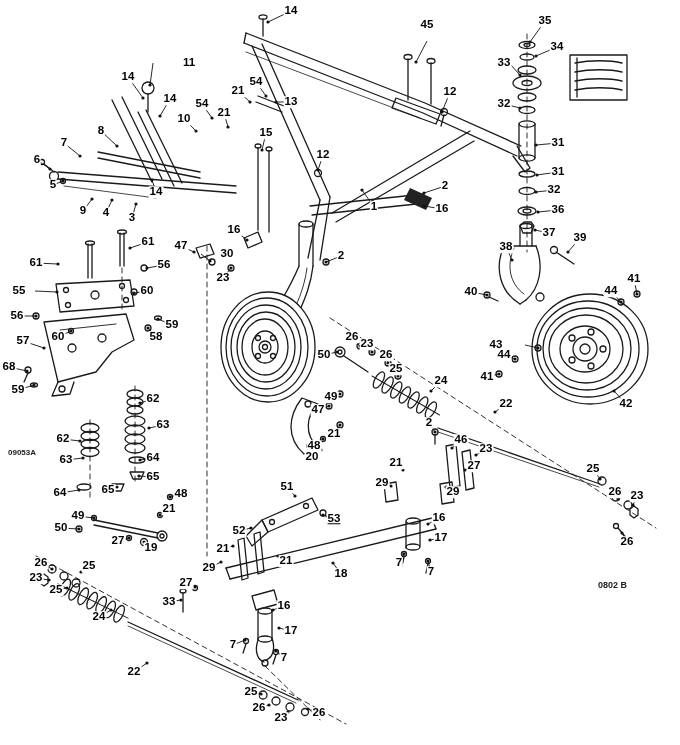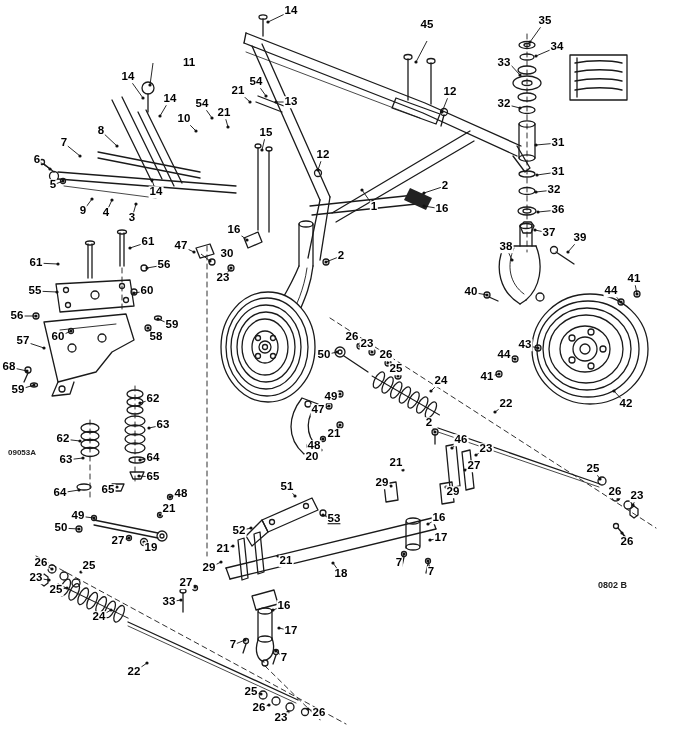--- a/index.html
+++ b/index.html
@@ -638,33 +638,33 @@
       <span class="callout" style="left: 506px; top: 247px;">38</span>
       <span class="callout" style="left: 580px; top: 238px;">39</span>
       <span class="callout" style="left: 148px; top: 242px;">61</span>
       <span class="callout" style="left: 181px; top: 246px;">47</span>
       <span class="callout" style="left: 201px; top: 254px; margin-left: 26px;">30</span>
       <span class="callout" style="left: 234px; top: 230px;">16</span>
       <span class="callout" style="left: 36px; top: 263px;">61</span>
       <span class="callout" style="left: 164px; top: 265px;">56</span>
       <span class="callout" style="left: 223px; top: 278px;">23</span>
       <span class="callout" style="left: 341px; top: 256px;">2</span>
-      <span class="callout" style="left: 35px; top: 291px;">55</span>
+      <span class="callout" style="left: 19px; top: 291px;">55</span>
       <span class="callout" style="left: 147px; top: 291px;">60</span>
       <span class="callout" style="left: 17px; top: 316px;">56</span>
       <span class="callout" style="left: 172px; top: 325px;">59</span>
       <span class="callout" style="left: 156px; top: 337px;">58</span>
       <span class="callout" style="left: 58px; top: 337px;">60</span>
       <span class="callout" style="left: 23px; top: 341px;">57</span>
       <span class="callout" style="left: 9px; top: 367px;">68</span>
       <span class="callout" style="left: 18px; top: 390px;">59</span>
       <span class="callout" style="left: 471px; top: 292px;">40</span>
       <span class="callout" style="left: 611px; top: 291px;">44</span>
       <span class="callout" style="left: 634px; top: 279px;">41</span>
-      <span class="callout" style="left: 525px; top: 345px;">43</span>
+      <span class="callout" style="left: 496px; top: 345px;">43</span>
       <span class="callout" style="left: 504px; top: 355px;">44</span>
       <span class="callout" style="left: 487px; top: 377px;">41</span>
       <span class="callout" style="left: 626px; top: 404px;">42</span>
       <span class="callout" style="left: 352px; top: 337px;">26</span>
       <span class="callout" style="left: 367px; top: 344px;">23</span>
       <span class="callout" style="left: 386px; top: 355px;">26</span>
       <span class="callout" style="left: 396px; top: 369px;">25</span>
       <span class="callout" style="left: 324px; top: 355px;">50</span>
       <span class="callout" style="left: 441px; top: 381px;">24</span>
       <span class="callout" style="left: 506px; top: 404px;">22</span>

